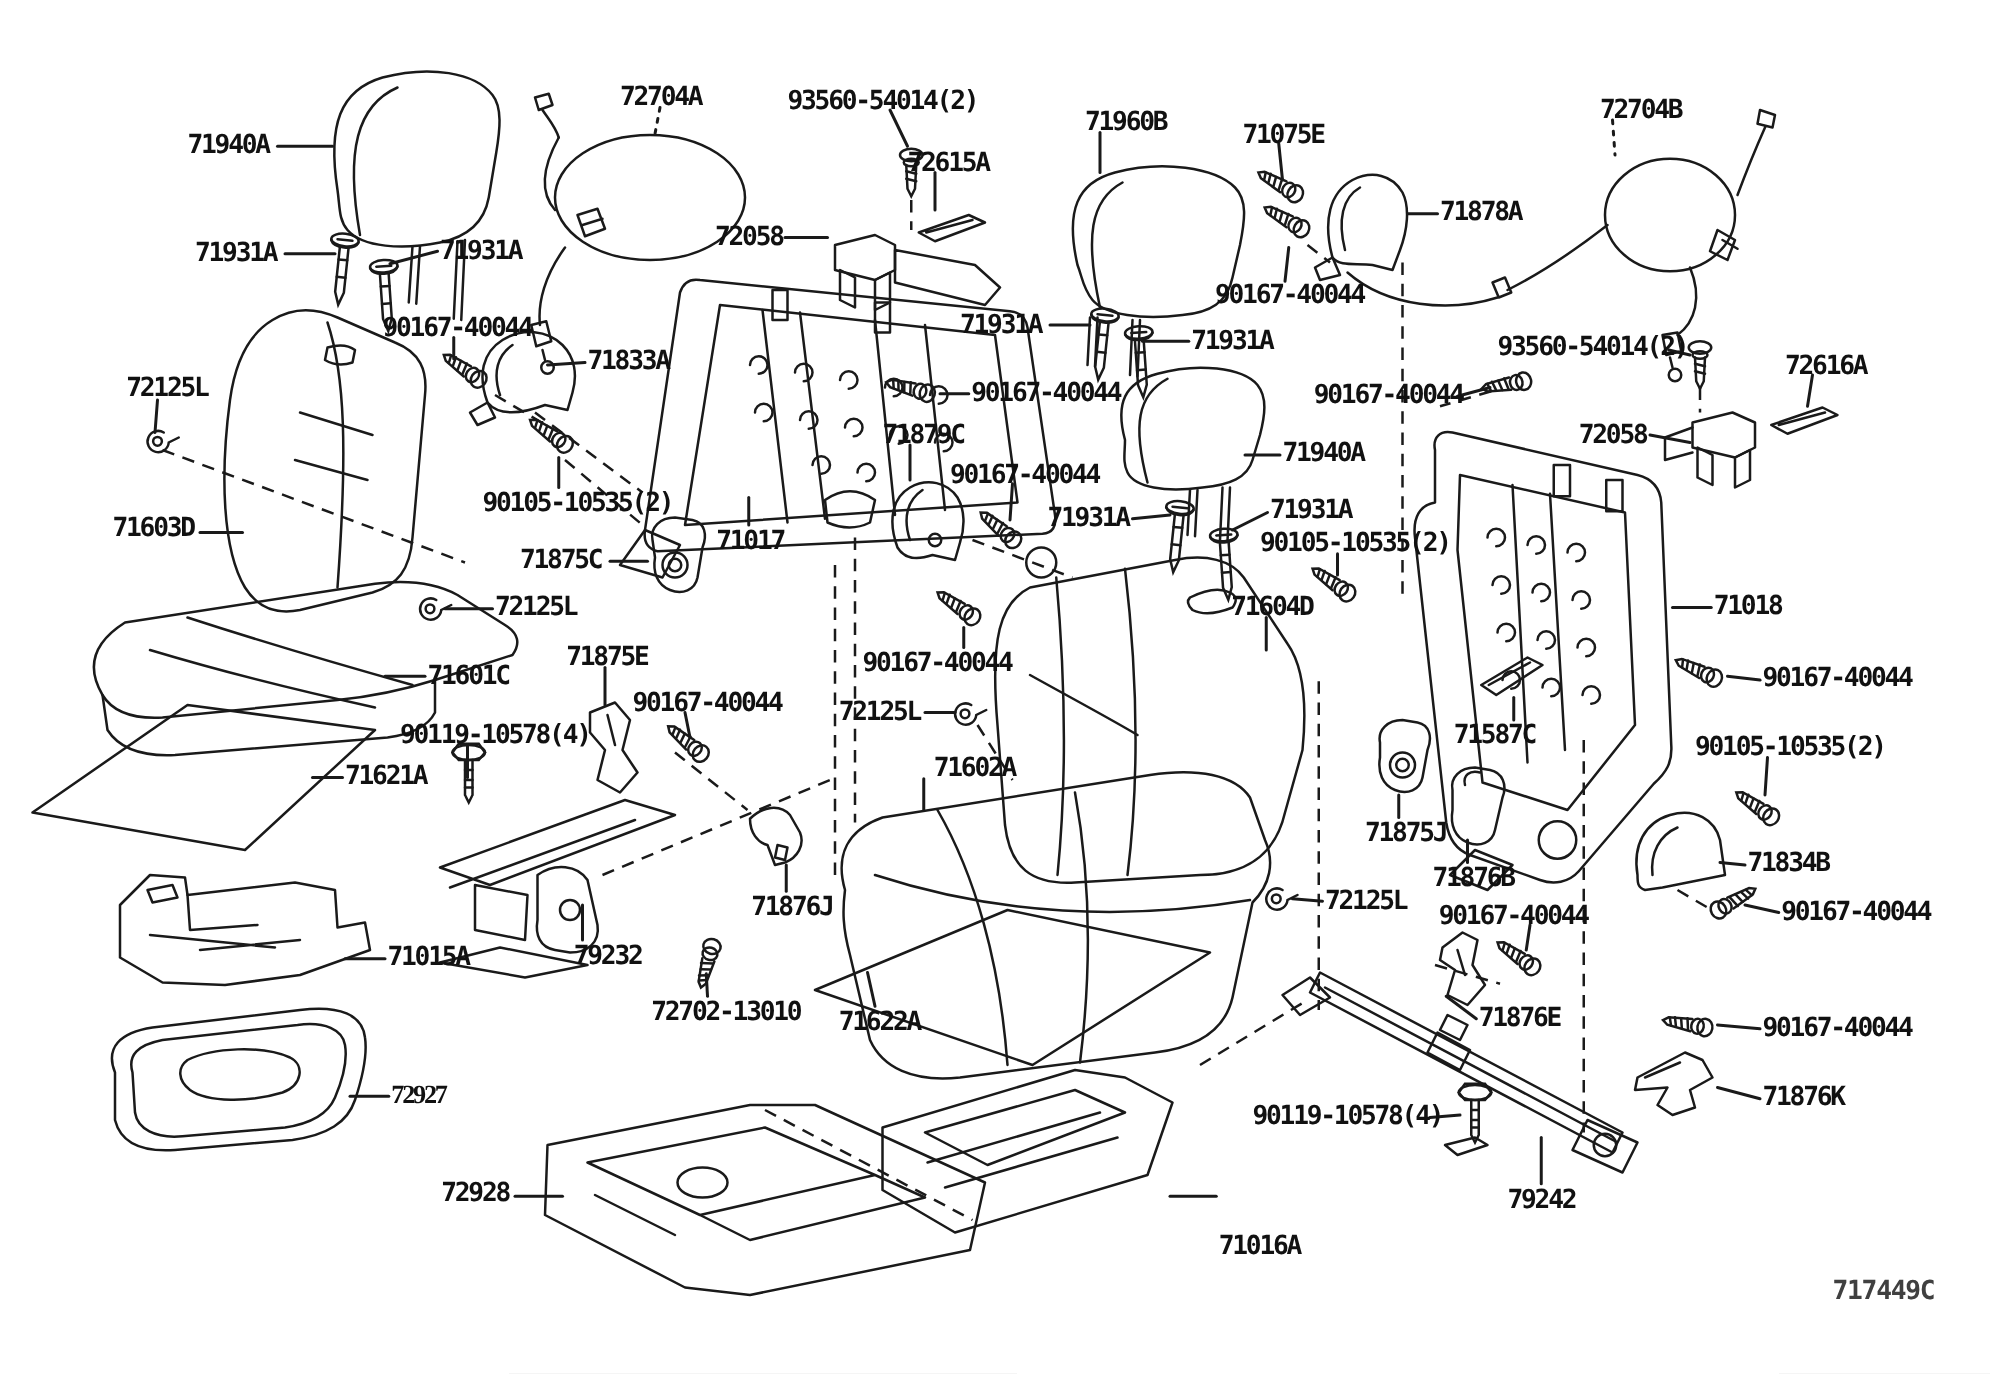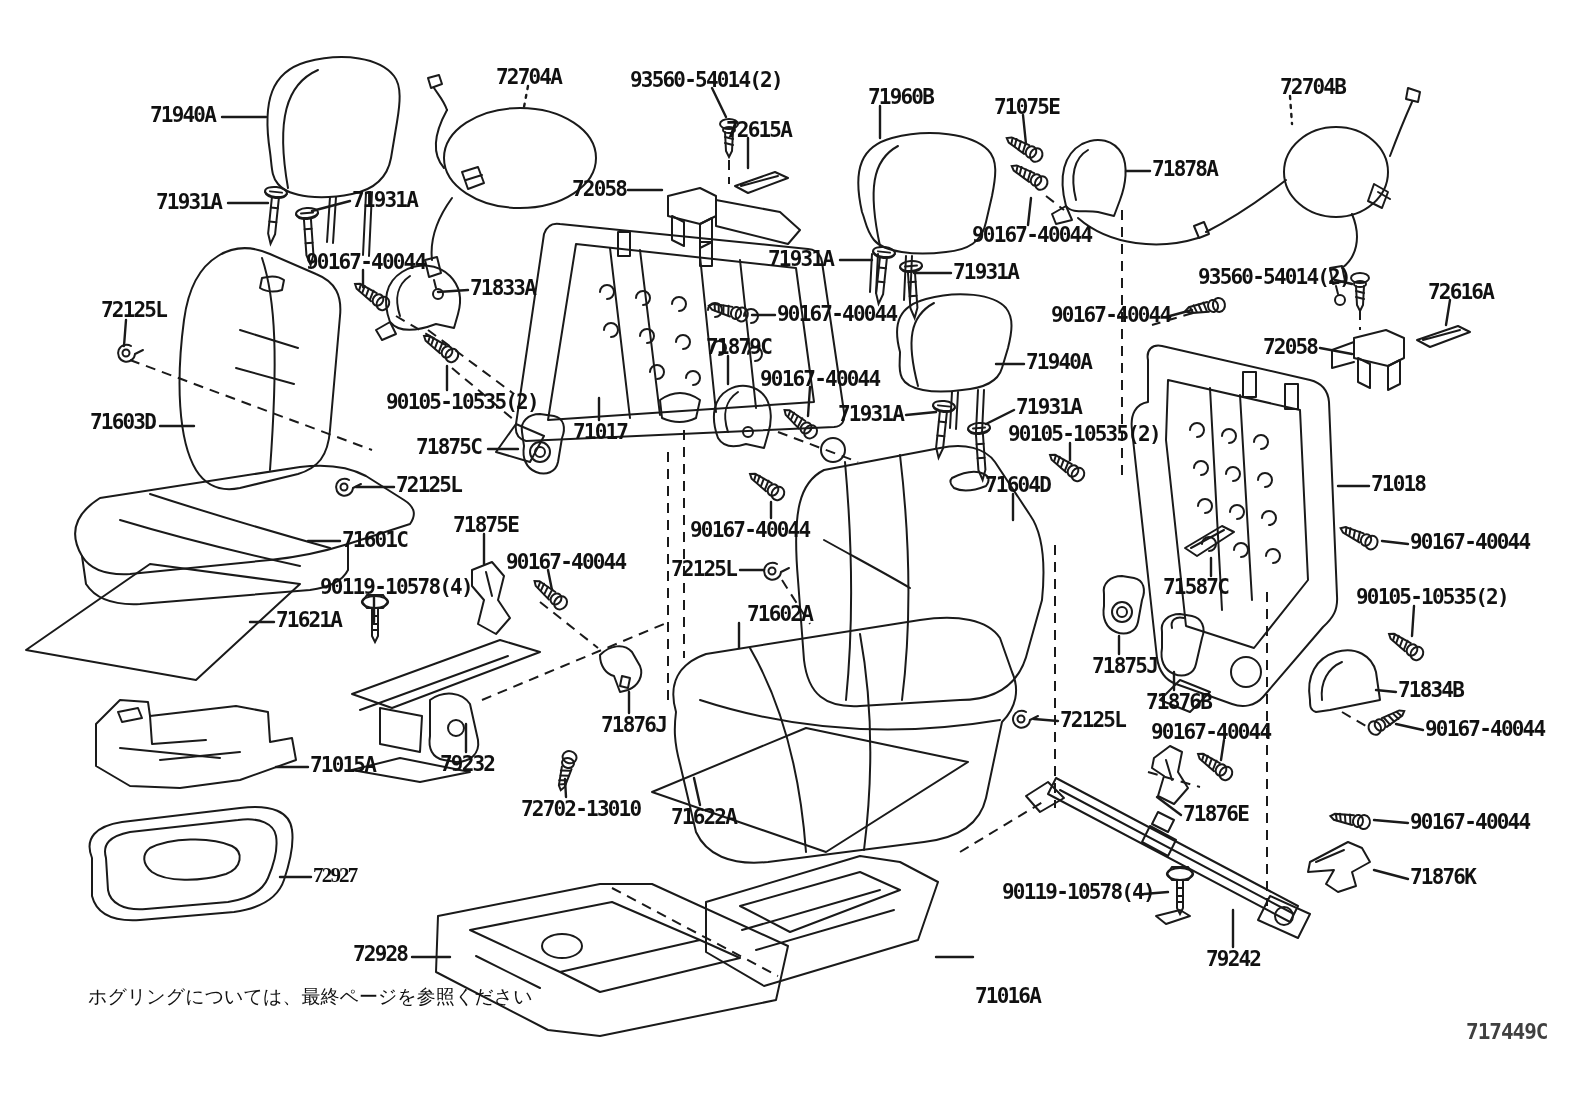--- a/index.html
+++ b/index.html
@@ -418,21 +418,20 @@
       <div class="plabel" style="left: 416px; top: 437px;">71875C</div>
       <div class="plabel" style="left: 573px; top: 422px;">71017</div>
       <div class="plabel" style="left: 396px; top: 475px;">72125L</div>
       <div class="plabel" style="left: 453px; top: 515px;">71875E</div>
       <div class="plabel" style="left: 506px; top: 552px;">90167-40044</div>
       <div class="plabel" style="left: 320px; top: 577px;">90119-10578(4)</div>
       <div class="plabel" style="left: 700px; top: 604px; margin-left: 47px;">71602A</div>
       <div class="plabel" style="left: 671px; top: 559px;">72125L</div>
       <div class="plabel" style="left: 690px; top: 520px;">90167-40044</div>
       <div class="plabel" style="left: 601px; top: 715px;">71876J</div>
-      <div class="plabel" style="left: 440px; top: 754px;">79232</div>
+      <div class="plabel" style="left: 459px; top: 754px;">79232</div>
       <div class="plabel" style="left: 521px; top: 799px;">72702-13010</div>
       <div class="plabel" style="left: 671px; top: 807px;">71622A</div>
       <div class="plabel" style="left: 1280px; top: 77px;">72704B</div>
     </div>
 
-  <div class="note" id="note-el" style="left: 88px; top: 984px;">ホグリングについては、最終ページを参照ください</div>
   <div class="pagecode" id="code-el" style="left: 1466px; top: 1020px;">717449C</div>
 </div>
 
 </body></html>

